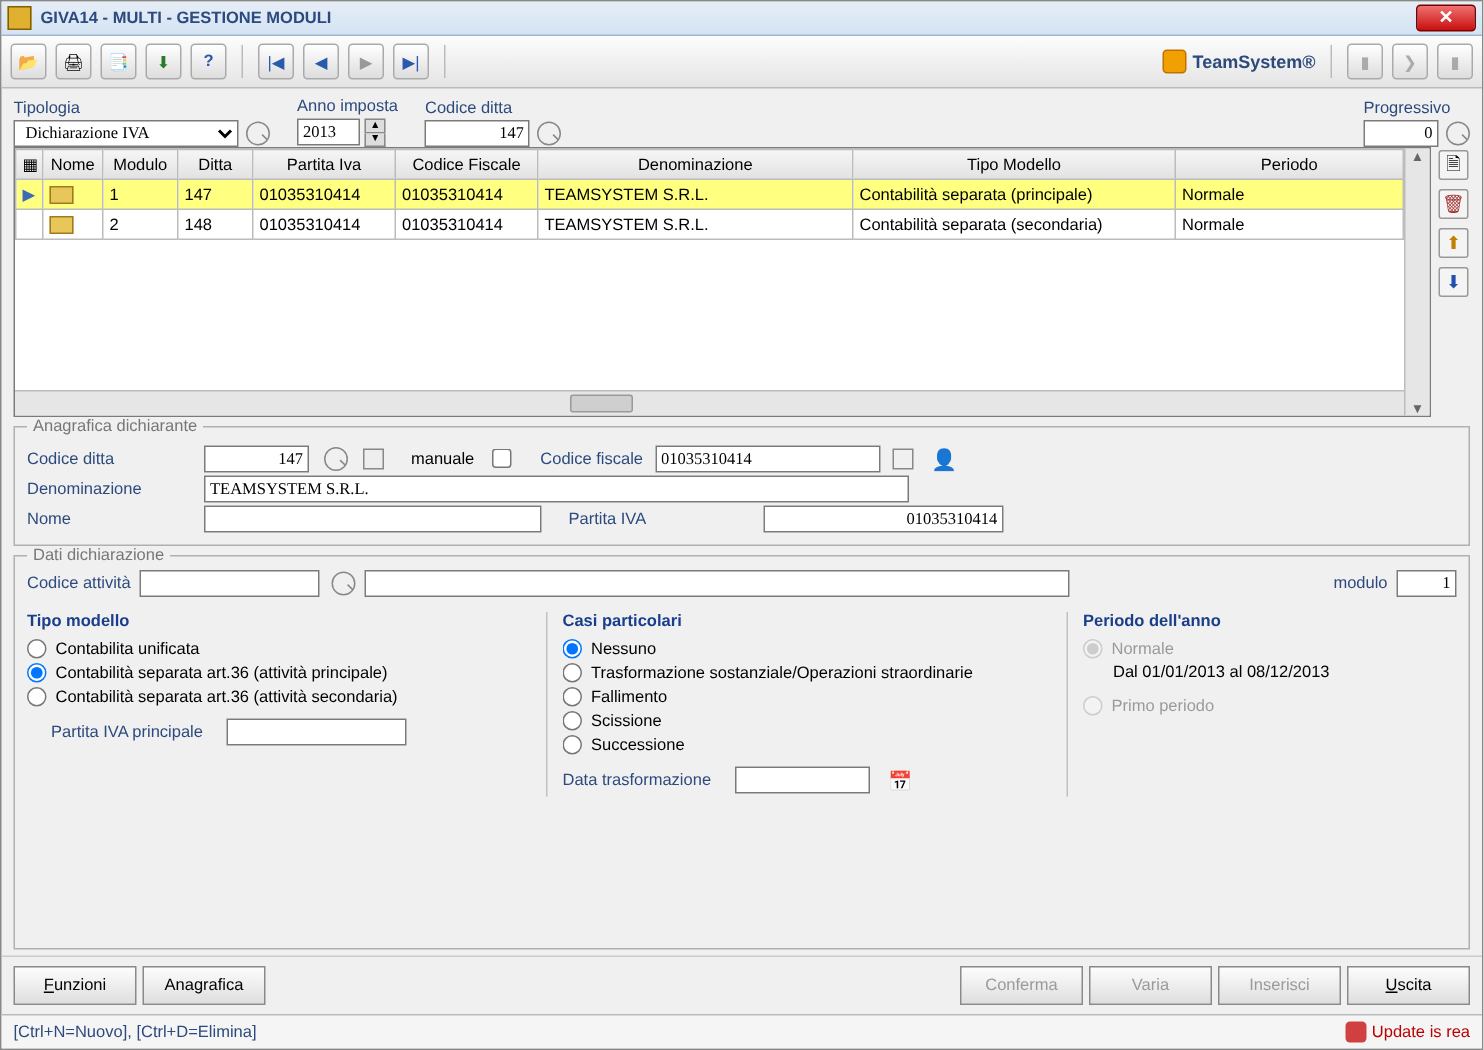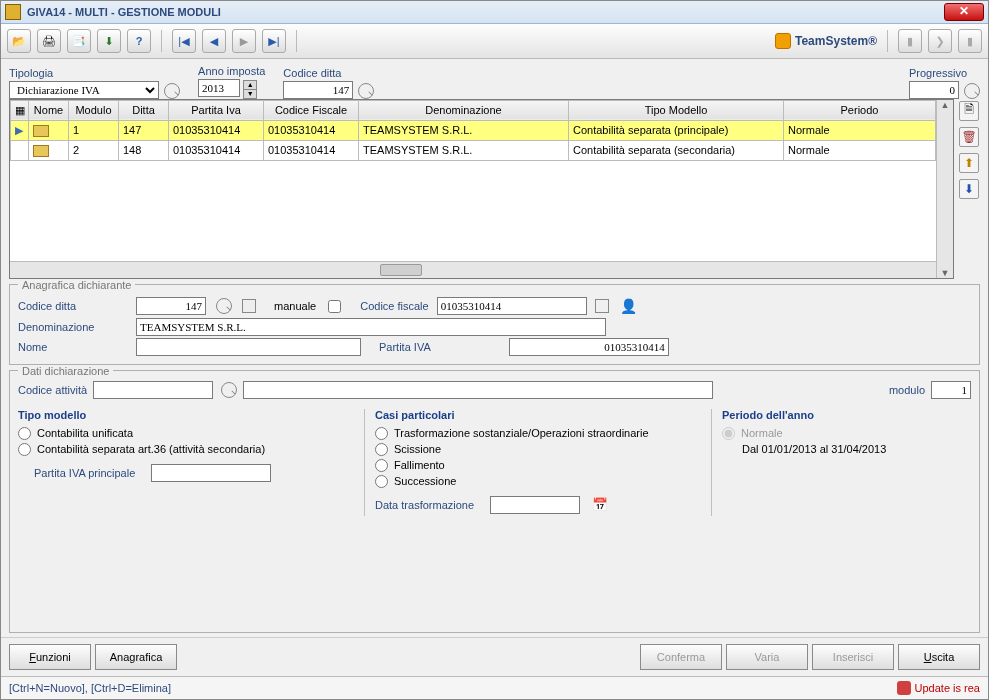--- a/index.html
+++ b/index.html
@@ -240,61 +240,73 @@
 
       <div class="dati-cols">
 
         <div class="col first" style="width:330px;">
           <h4>Tipo modello</h4>
           <div class="ropt">
               <input type="radio" name="tipom" style="">
               <span>Contabilita unificata</span>
             </div>
           <div class="ropt">
+              <input type="radio" name="tipom" checked="" style="">
+              <span>Contabilità separata art.36 (attività principale)</span>
+            </div>
+          <div class="ropt">
               <input type="radio" name="tipom" style="">
               <span>Contabilità separata art.36 (attività secondaria)</span>
             </div>
           <div class="frow" style="margin-top:8px;padding-left:16px;">
             <span style="color:#2c4a7d;">Partita IVA principale</span>
             <input type="text" style="width: 120px; margin-left: 8px;" value="">
           </div>
         </div>
 
         <div class="col colsep" style="width:320px;">
           <h4>Casi particolari</h4>
           <div class="ropt">
+              <input type="radio" name="casi" checked="" style="">
+              <span>Nessuno</span>
+            </div>
+          <div class="ropt">
               <input type="radio" name="casi" style="">
               <span>Trasformazione sostanziale/Operazioni straordinarie</span>
             </div>
           <div class="ropt">
               <input type="radio" name="casi" style="">
+              <span>Fallimento</span>
+            </div>
+          <div class="ropt">
+              <input type="radio" name="casi" style="">
               <span>Scissione</span>
-            </div>
-          <div class="ropt">
-              <input type="radio" name="casi" style="">
-              <span>Fallimento</span>
             </div>
           <div class="ropt">
               <input type="radio" name="casi" style="">
               <span>Successione</span>
             </div>
           <div class="frow" style="margin-top:8px;">
             <span style="color:#2c4a7d;">Data trasformazione</span>
             <input type="text" style="width: 90px; margin-left: 8px;" value="">
             <span style="color:#888;font-size:13px;margin-left:4px;">📅</span>
           </div>
         </div>
 
         <div class="col colsep" style="flex:1;">
           <h4>Periodo dell'anno</h4>
           <div class="ropt disabled">
               <input type="radio" name="per" checked="" disabled="" style="">
               <span>Normale</span>
             </div>
-          <div style="margin:3px 0 10px 20px;">Dal 01/01/2013 al 31/04/2013</div>
+          <div style="margin:3px 0 10px 20px;">Dal 01/01/2013 al 08/12/2013</div>
+          <div class="ropt disabled">
+              <input type="radio" name="per" disabled="" style="">
+              <span>Primo periodo</span>
+            </div>
           <div style="height:18px;"></div>
         </div>
       </div>
     </fieldset>
   </div>
 
   <div class="btnbar">
     <div class="btn">
         <span><u>F</u><span></span></span>
         <span>unzioni</span>

